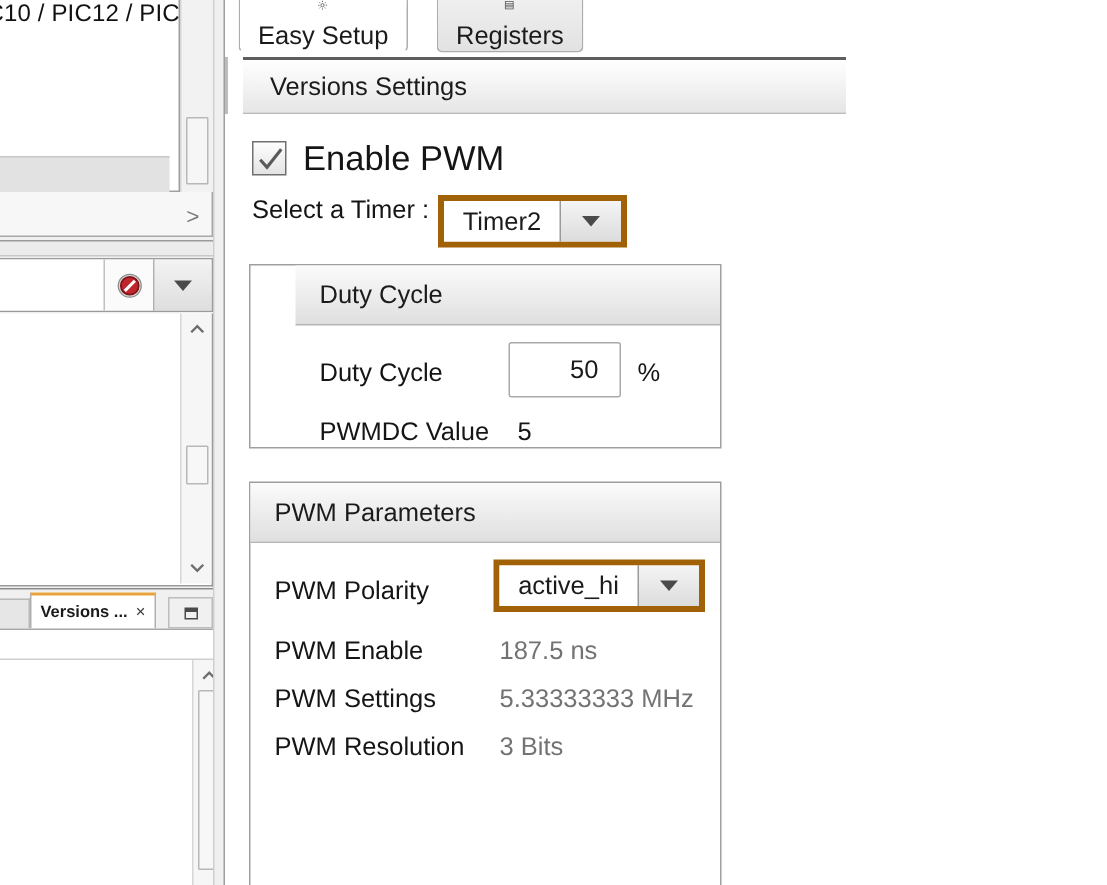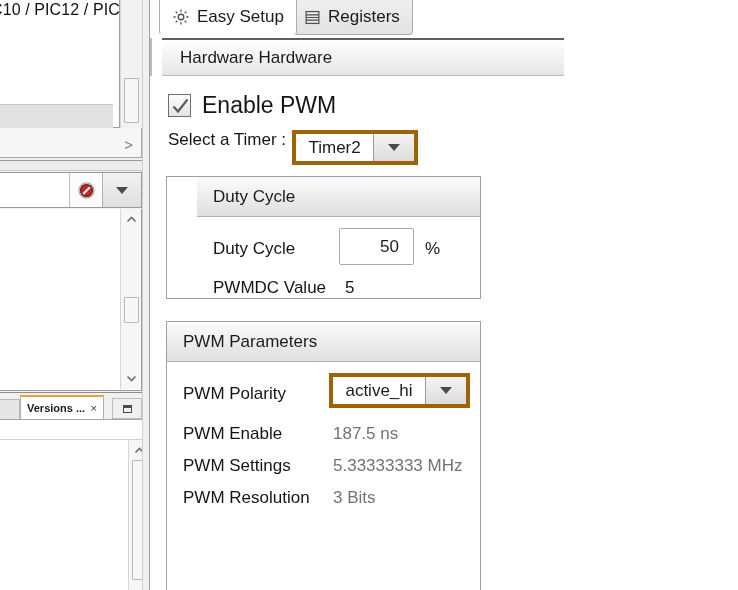--- a/index.html
+++ b/index.html
@@ -307,20 +307,21 @@
     display: flex;
     align-items: center;
     gap: 7px;
     padding: 0 12px;
     font-size: 17px;
     color: #1b1b1b;
     border: 1px solid #adadad;
     border-top: none;
     border-radius: 0 0 4px 4px;
     white-space: nowrap;
+    flex-direction: column;
   }
   .tab.active {
     left: 9px;
     background: #ffffff;
     border-bottom: 1px solid #ffffff;
     z-index: 3;
   }
   .tab.inactive {
     left: 141px;
     background: linear-gradient(180deg,#efefef 0%,#e2e2e2 100%);
@@ -555,21 +556,21 @@
         <svg class="list-icon" width="17" height="17" viewBox="0 0 20 20">
           <rect x="2.5" y="3" width="15" height="14" fill="none" stroke="#4f4f4f" stroke-width="1.4"></rect>
           <g stroke="#4f4f4f" stroke-width="1.4">
             <path d="M2.5 7 H17.5 M2.5 10 H17.5 M2.5 13 H17.5"></path>
           </g>
         </svg>
         <span>Registers</span>
       </div>
     </div>
 
-    <div class="hdr-band">Hardware Hardware</div>
+    <div class="hdr-band">Versions Settings</div>
 
     <div class="content">
 
       <div class="row-enable">
         <span class="checkbox">
           <svg width="19" height="19" viewBox="0 0 19 19">
             <path d="M2.5 9.5 L7 14.5 L16.5 2.5" fill="none" stroke="#5a5a5a" stroke-width="2.1"></path>
           </svg>
         </span>
         <span class="lbl">Enable PWM</span>

